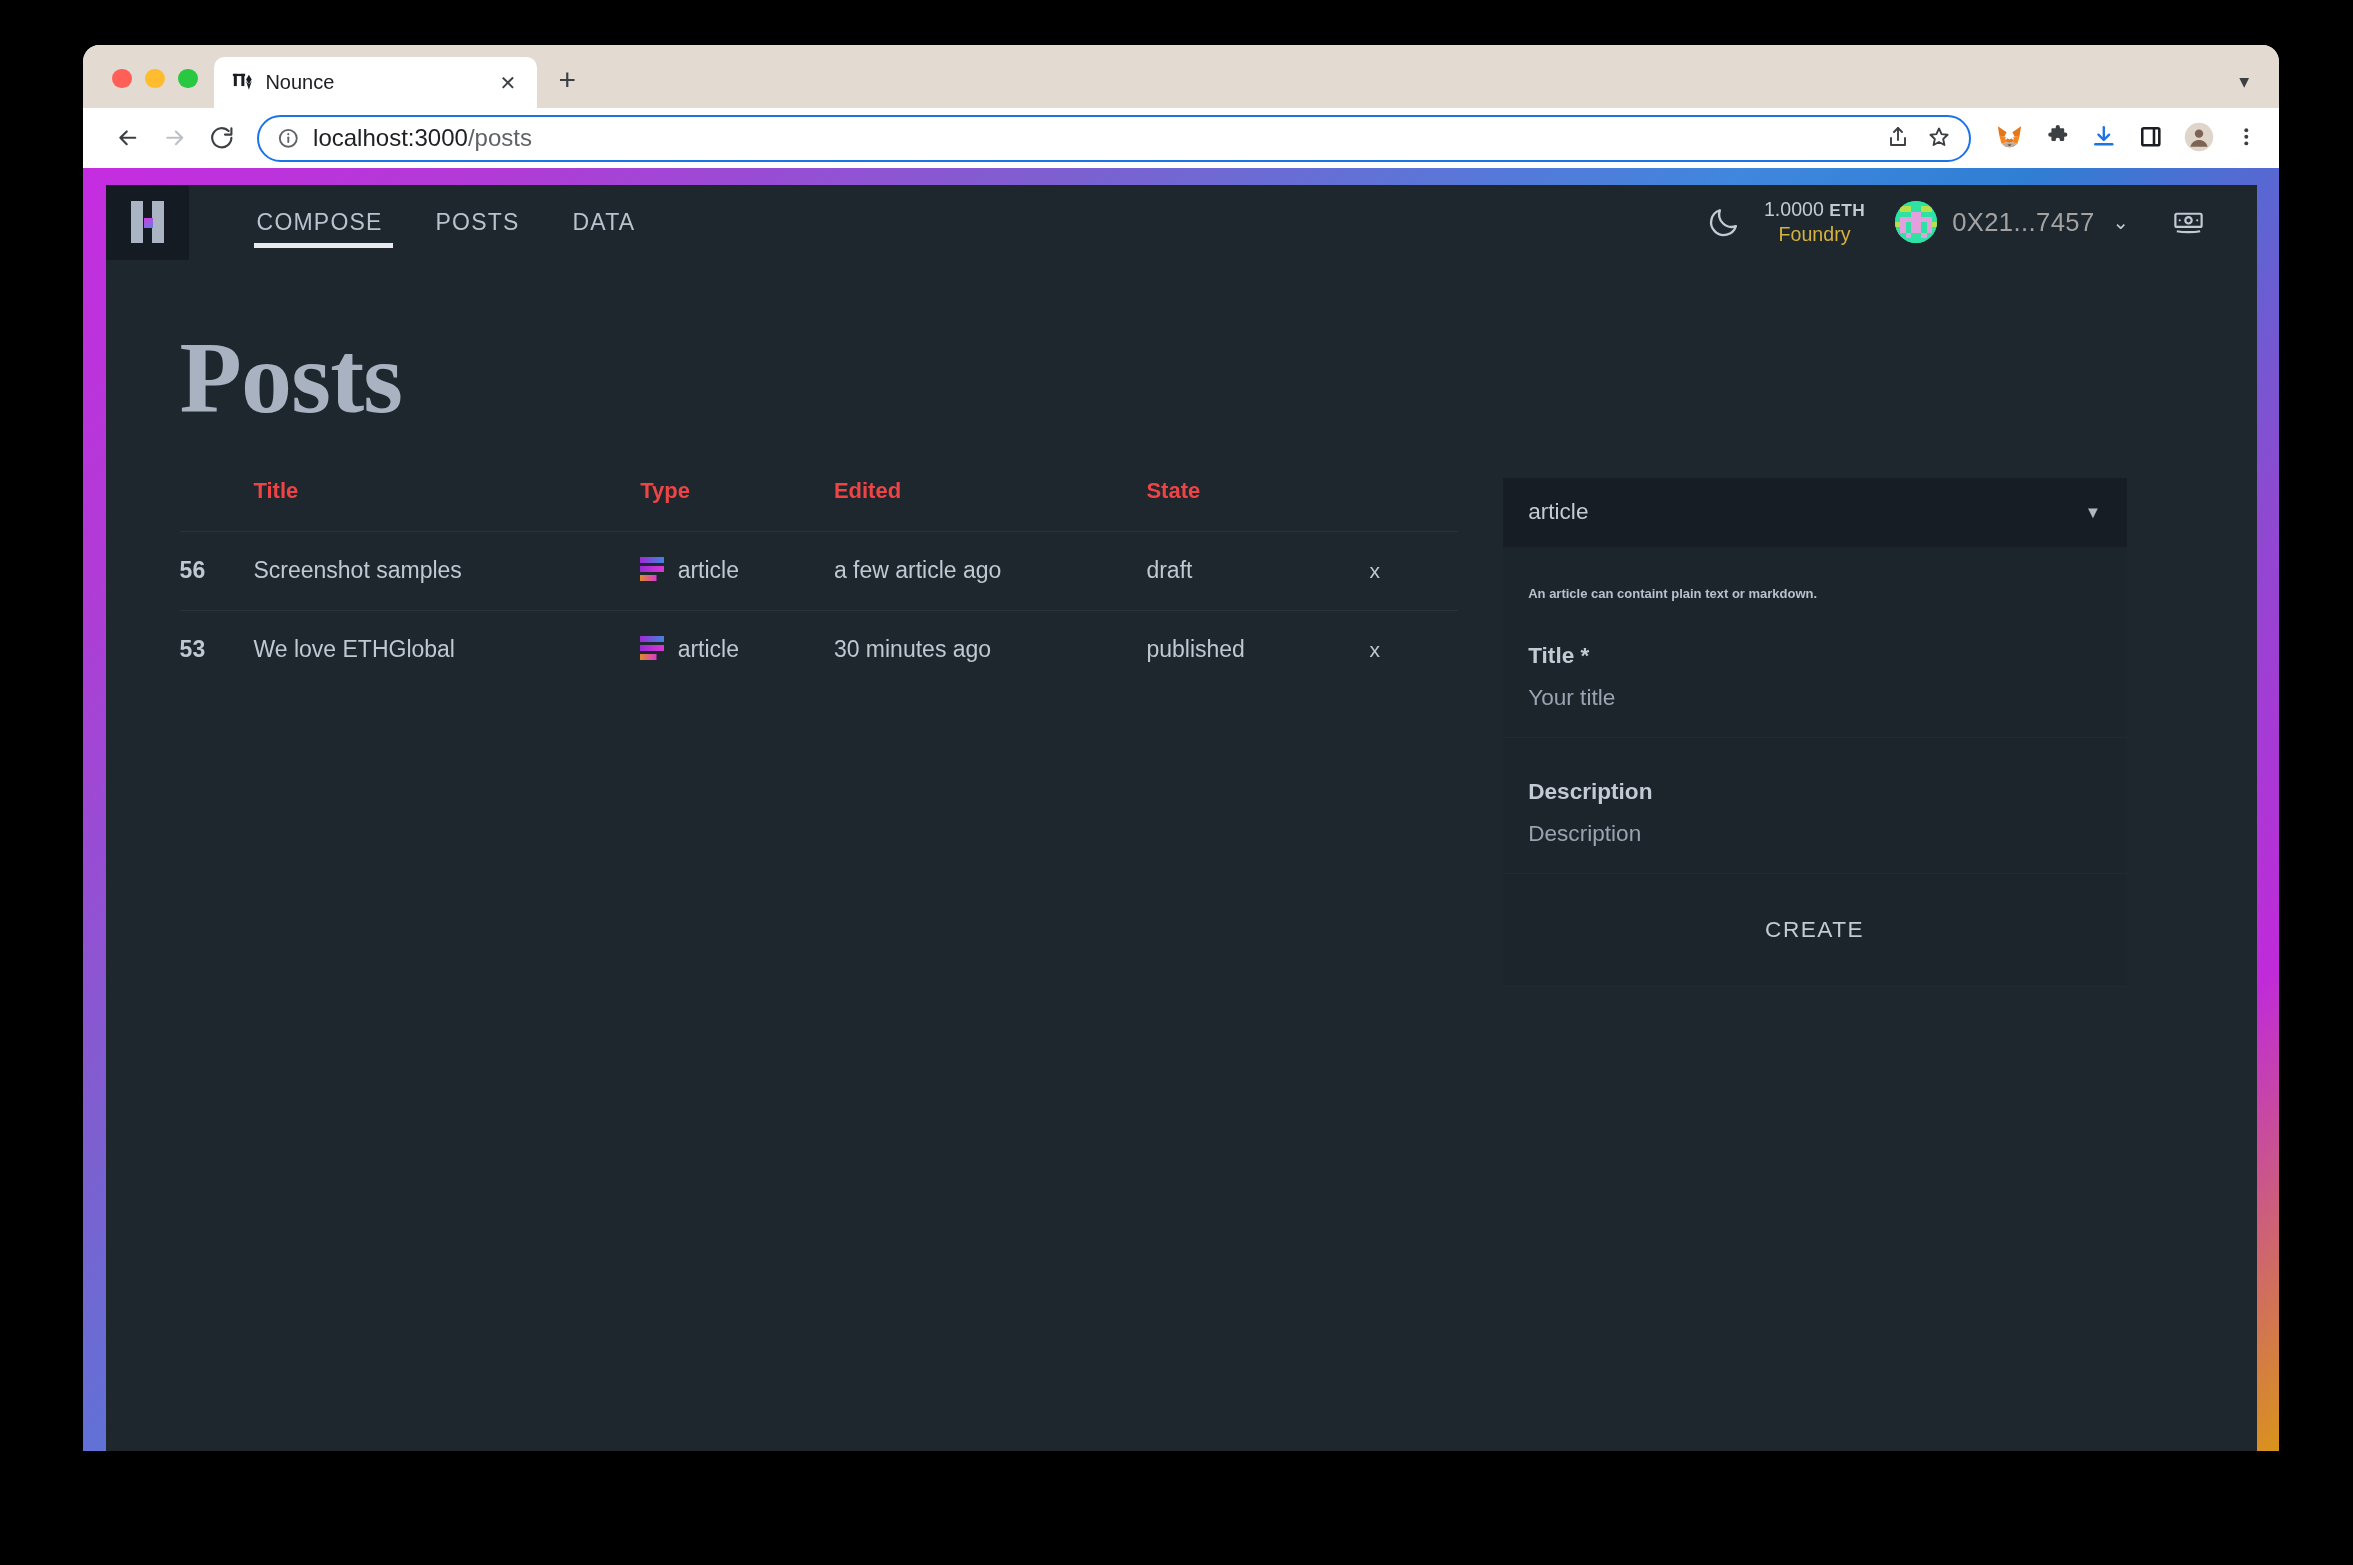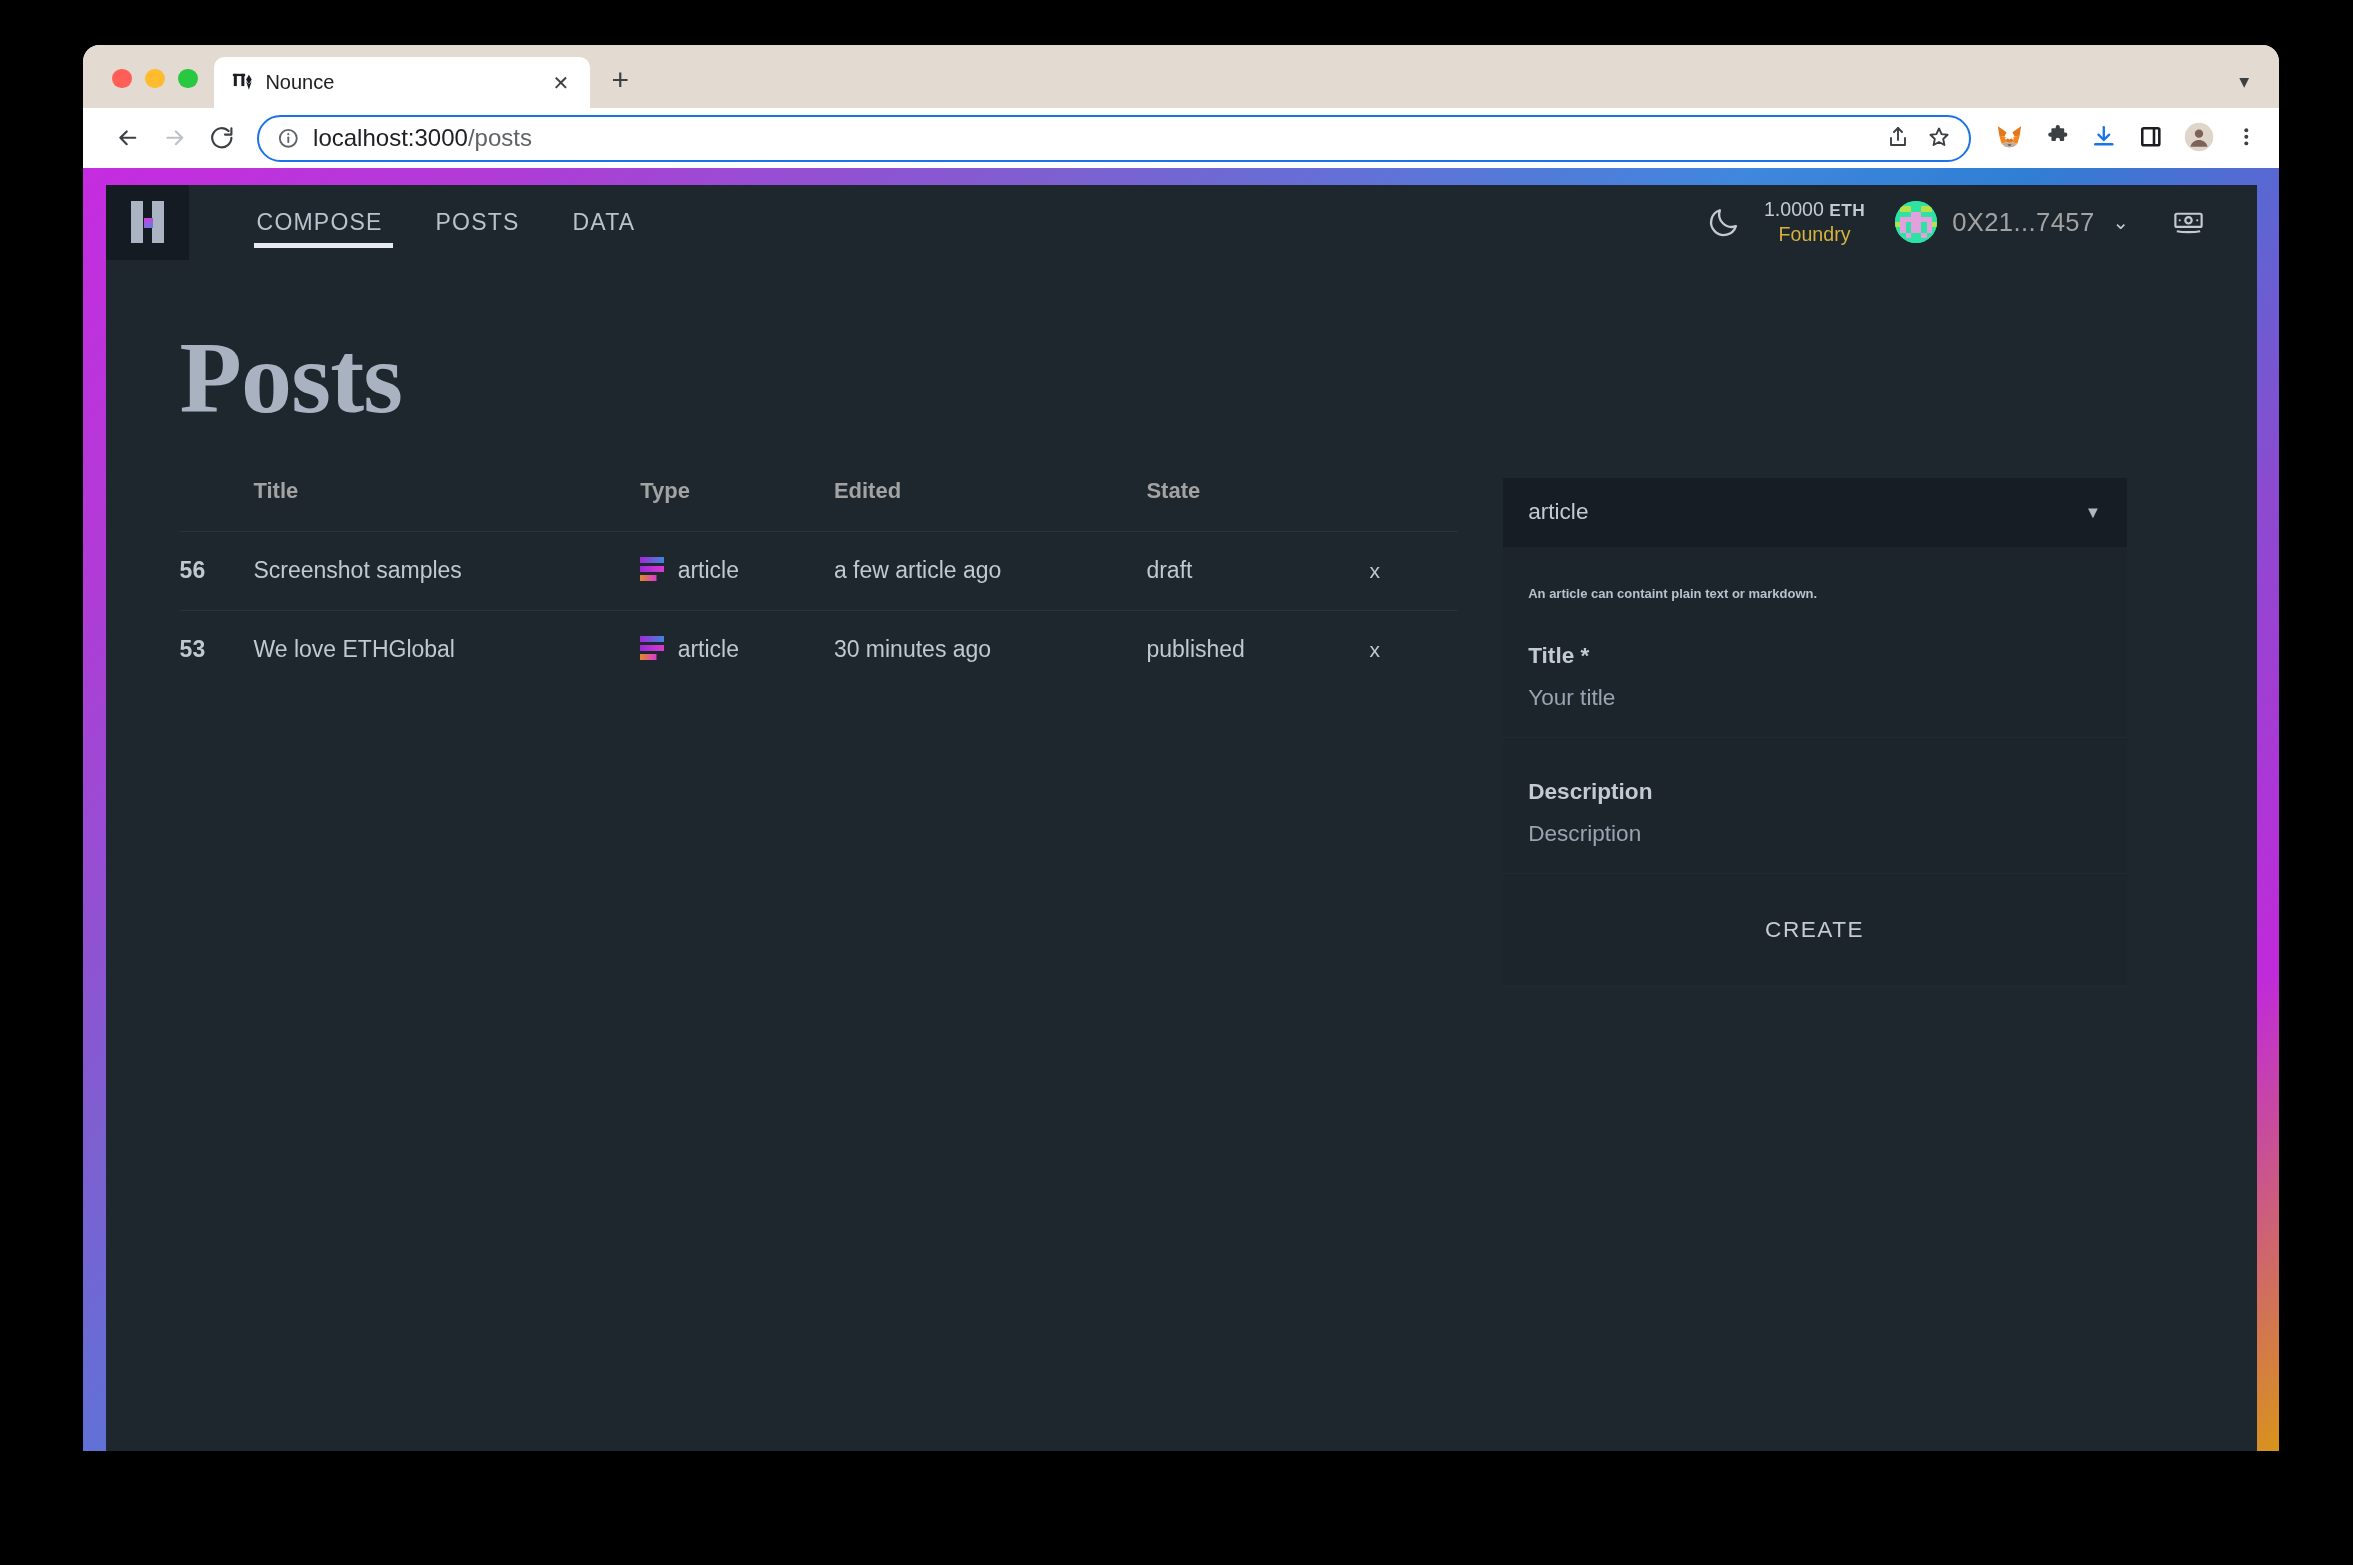--- a/index.html
+++ b/index.html
@@ -34,21 +34,21 @@
     padding: 0 0 19.6px 29px;
     align-items: center;
   }
   .dot { width: 19.6px; height: 19.6px; border-radius: 50%; }
   .dot.red { background: #ff5f57; }
   .dot.yellow { background: #febc2e; }
   .dot.green { background: #28c840; }
 
   .tab {
     margin-left: 16.5px;
-    width: 376px; height: 51px;
+    width: 323px; height: 51px;
     background: #fff;
     border-radius: 10.5px 10.5px 0 0;
     display: flex; align-items: center;
     padding: 0 16.5px;
     gap: 12px;
     position: relative;
   }
   .favicon { width: 22.6px; height: 22.6px; flex: 0 0 22.6px; display:block; }
   .tab-title {
     font-size: 20px; color: #202124;
@@ -220,21 +220,21 @@
     align-items: flex-start;
   }
 
   
   .table-wrap { flex: 1 1 auto; max-width: 1278px; }
   table.posts { width: 100%; border-collapse: collapse; }
   table.posts th {
     text-align: left;
     font-size: 22px;
     font-weight: 700;
-    color: #a3a3a3;
+    color: #ef4444;
     padding: 0 0 27px 0;
   }
   table.posts tbody tr { border-top: 1.5px solid #2a323b; }
   table.posts td {
     font-size: 23px;
     color: #c0c8d2;
     padding: 25.6px 0;
     vertical-align: middle;
     white-space: nowrap;
   }

